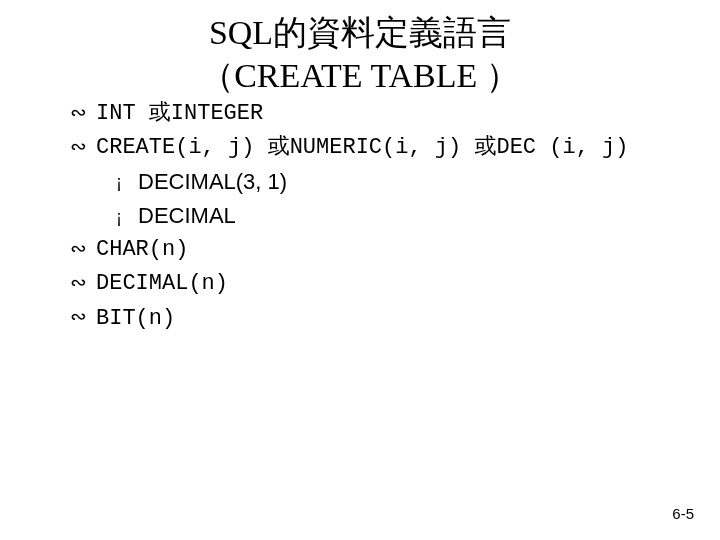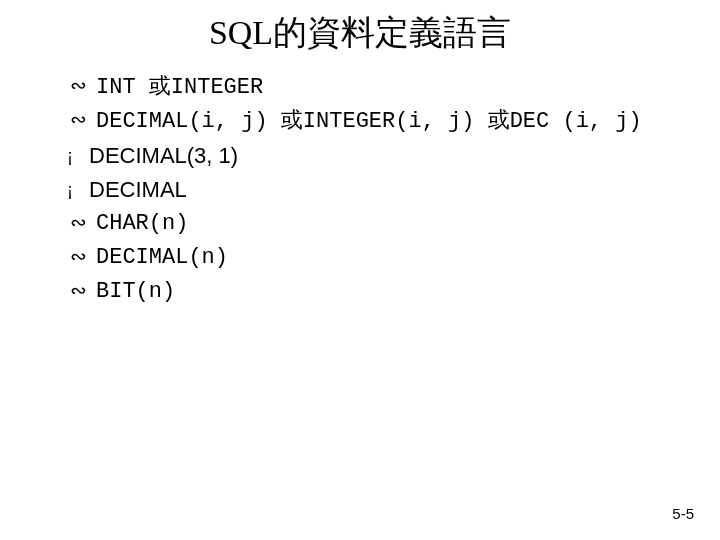--- a/index.html
+++ b/index.html
@@ -15,21 +15,21 @@
     width: 100%;
     height: 100%;
     padding: 12px 24px 0 24px;
   }
   .title {
     text-align: center;
     font-size: 34px;
     font-weight: normal;
     color: #000;
     line-height: 1.25;
-    margin-bottom: 16px;
+    margin-bottom: 0;
     font-family: "Times New Roman", "PMingLiU", serif;
   }
   .level1 {
     font-size: 26px;
     color: #000;
     margin-left: 6px;
     margin-bottom: 10px;
     font-family: Arial, "PMingLiU", sans-serif;
   }
   .level1 .bullet {
@@ -47,21 +47,21 @@
   }
   .level2 .bullet {
     font-size: 20px;
     display: inline-block;
     width: 26px;
     vertical-align: middle;
   }
   .level3 {
     font-size: 22px;
     color: #000;
-    margin-left: 43px;
+    margin-left: 92px;
     line-height: 1.55;
     font-family: Arial, sans-serif;
   }
   .level3 .bullet {
     font-size: 18px;
     display: inline-block;
     width: 22px;
     vertical-align: middle;
   }
   .pagenum {
@@ -73,29 +73,30 @@
     font-family: Arial, sans-serif;
   }
 </style>
 </head>
 <body>
 
 <div class="slide">
 
   <div class="title">
     <span>SQL的資料定義語言</span><br>
+    <span>（CREATE TABLE ）</span>
   </div>
 
 
   <div class="level2">
     <span class="bullet">∾</span><span>INT 或INTEGER</span>
   </div>
 
   <div class="level2">
-    <span class="bullet">∾</span><span>DECIMAL(i, j) 或INTEGER(i, j) 或DEC (i, j)</span>
+    <span class="bullet">∾</span><span>CREATE(i, j) 或NUMERIC(i, j) 或DEC (i, j)</span>
   </div>
 
   <div class="level3">
     <span class="bullet">¡</span><span>DECIMAL(3, 1)</span>
   </div>
 
 
   <div class="level3">
     <span class="bullet">¡</span><span>DECIMAL</span>
   </div>
@@ -106,15 +107,15 @@
 
   <div class="level2">
     <span class="bullet">∾</span><span>DECIMAL(n)</span>
   </div>
 
   <div class="level2">
     <span class="bullet">∾</span><span>BIT(n)</span>
   </div>
 
 
-  <div class="pagenum">5-5</div>
+  <div class="pagenum">6-5</div>
 
 </div>
 
 </body></html>

